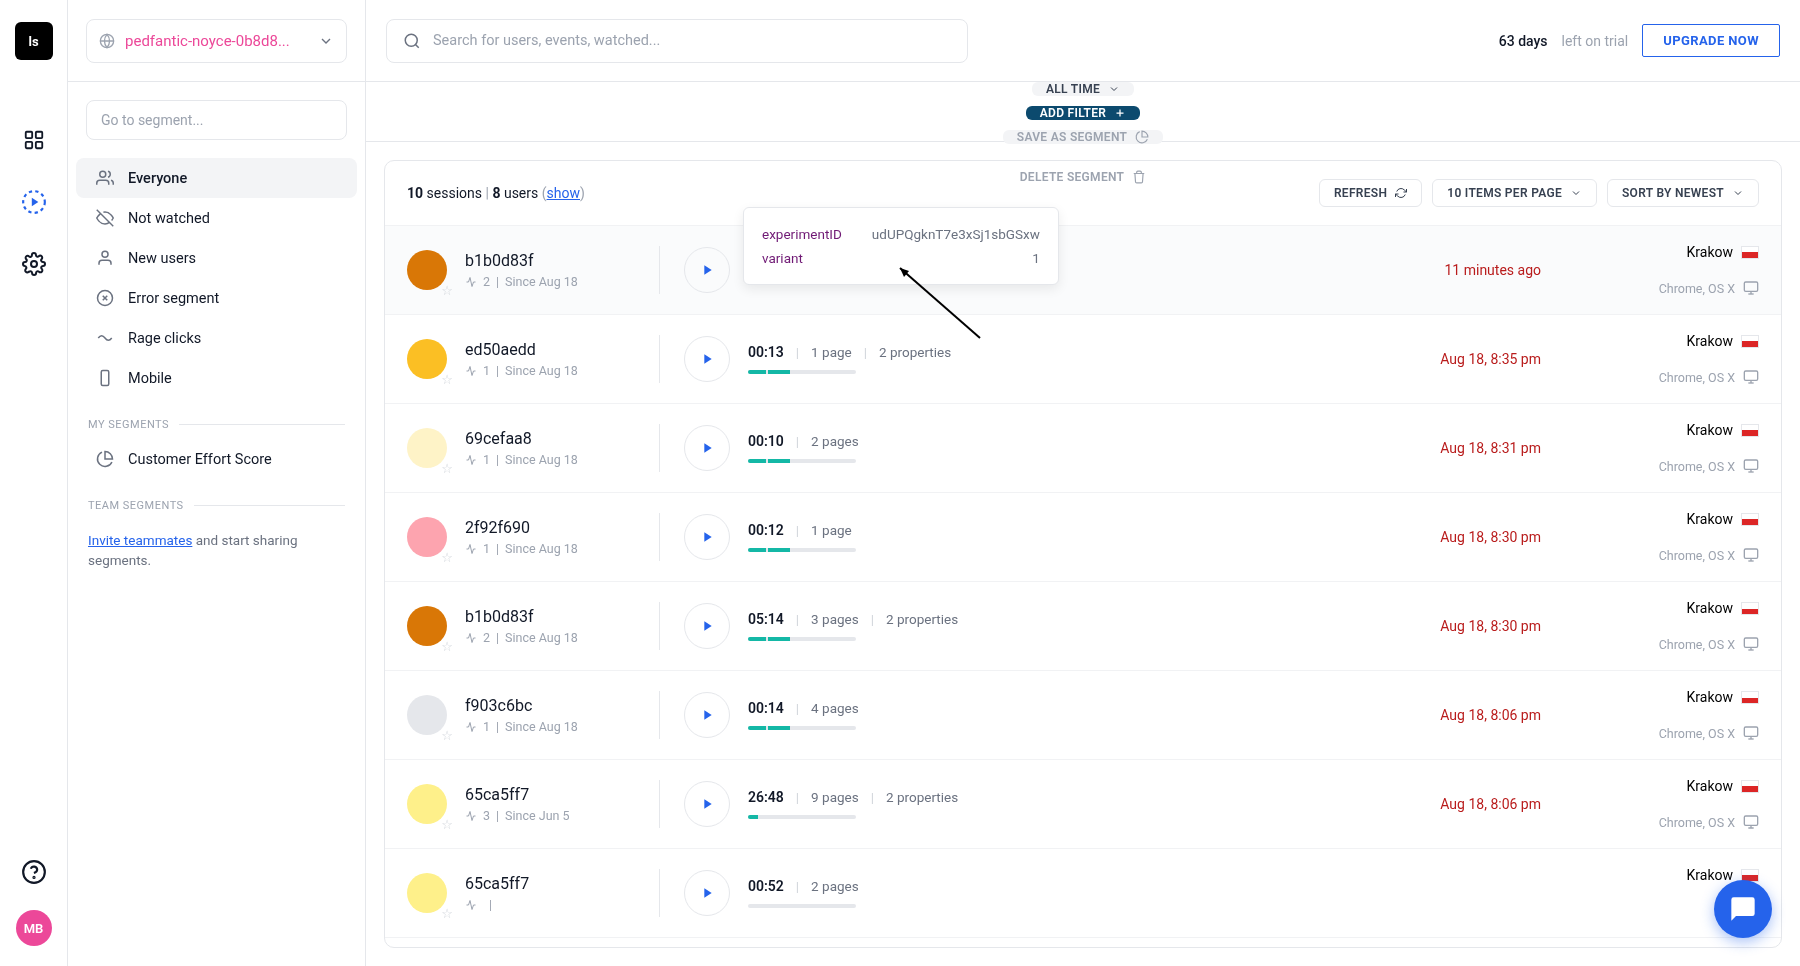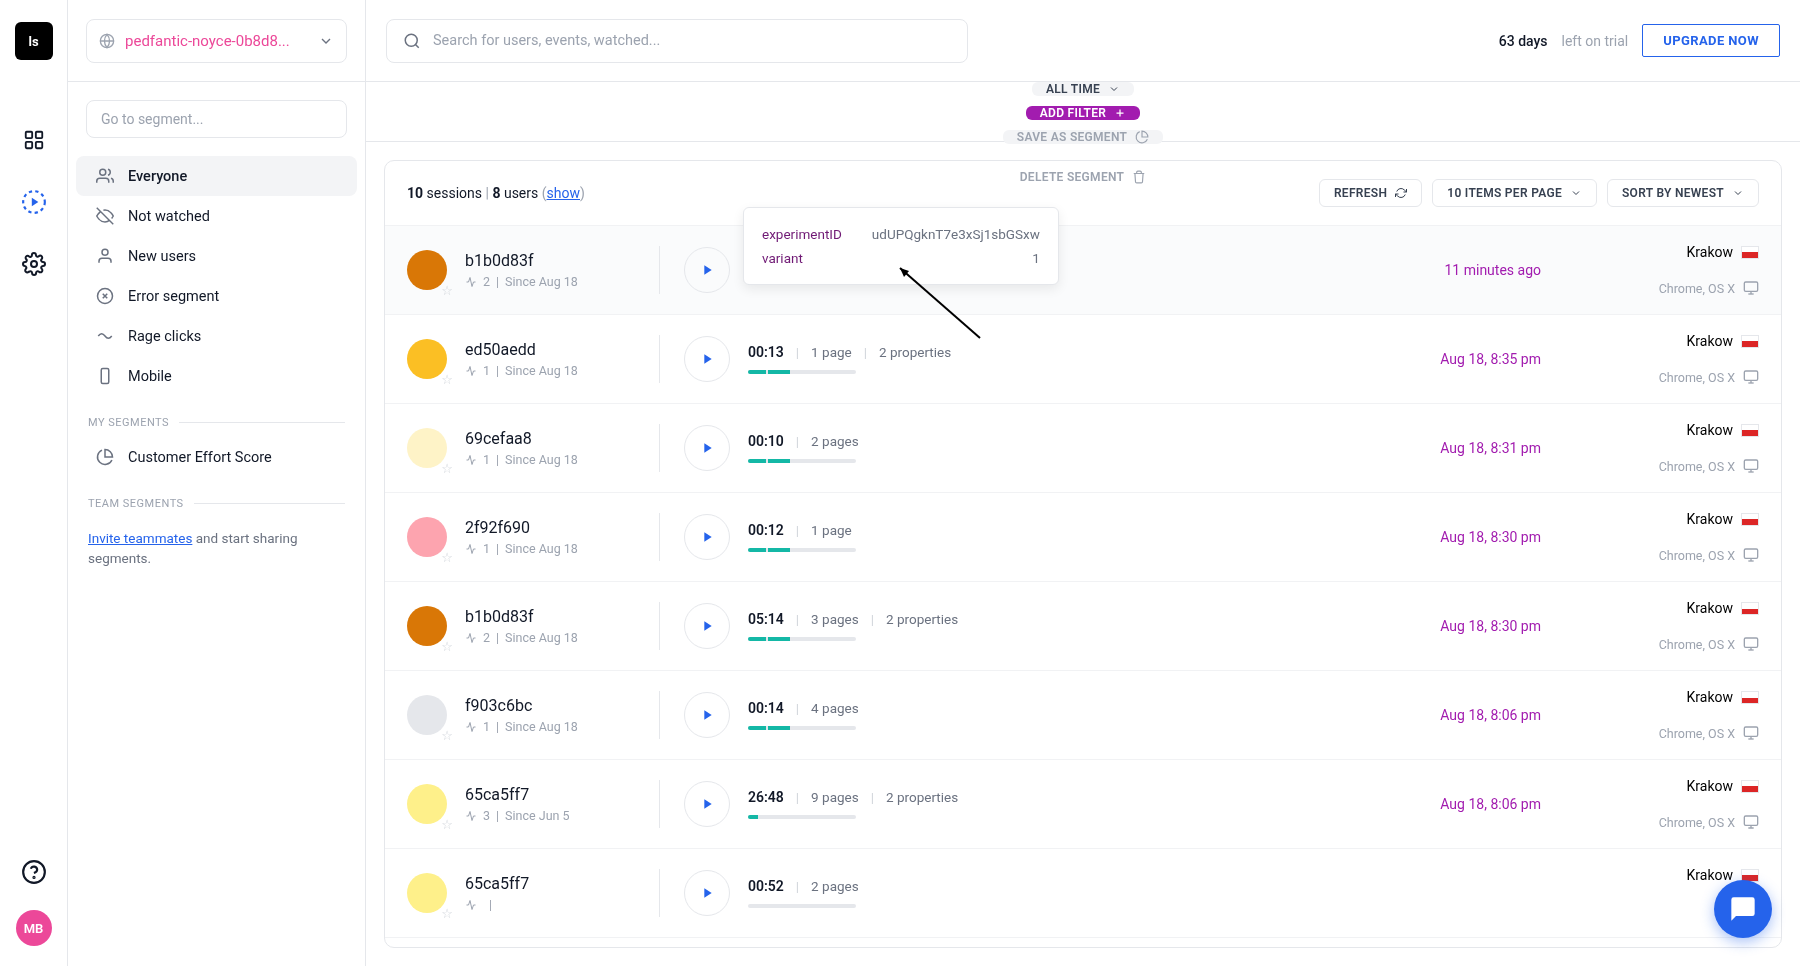--- a/index.html
+++ b/index.html
@@ -106,24 +106,24 @@
     }
     .project-name {
       flex: 1;
       white-space: nowrap;
       overflow: hidden;
       text-overflow: ellipsis;
       font-size: 15px;
     }
     .segment-search {
       margin: 18px;
-      height: 24px;
+      height: 40px;
       border: 1px solid #e5e7eb;
       border-radius: 8px;
-      padding: 18px 14px;
+      padding: 4px 14px;
       font-size: 14px;
       color: #9ca3af;
       display: flex;
       align-items: center;
     }
     .seg-list {
       padding: 0 8px;
     }
     .seg-item {
       display: flex;
@@ -235,21 +235,21 @@
       border-radius: 6px;
       display: flex;
       align-items: center;
       gap: 8px;
       font-size: 12px;
       font-weight: 600;
       letter-spacing: 0.3px;
       cursor: pointer;
     }
     .chip.gray { background: #f3f4f6; color: #374151; }
-    .chip.blue { background: #a21caf; color: #fff; }
+    .chip.blue { background: #0c4a6e; color: #fff; }
     .chip.ghost { background: #f3f4f6; color: #9ca3af; }
     .filterbar .spacer { flex: 1; }
     .delete-seg {
       font-size: 12px;
       font-weight: 600;
       letter-spacing: 0.3px;
       color: #9ca3af;
       display: flex;
       align-items: center;
       gap: 8px;
@@ -375,21 +375,21 @@
       overflow: hidden;
     }
     .row .bar span {
       height: 100%;
       background: #14b8a6;
     }
     .row .time {
       width: 180px;
       text-align: right;
       font-size: 14px;
-      color: #a21caf;
+      color: #b91c1c;
     }
     .row .loc {
       width: 200px;
       text-align: right;
       display: flex;
       flex-direction: column;
       gap: 20px;
       align-items: flex-end;
     }
     .row .loc .city { font-size: 14px; display: flex; align-items: center; gap: 8px; }

